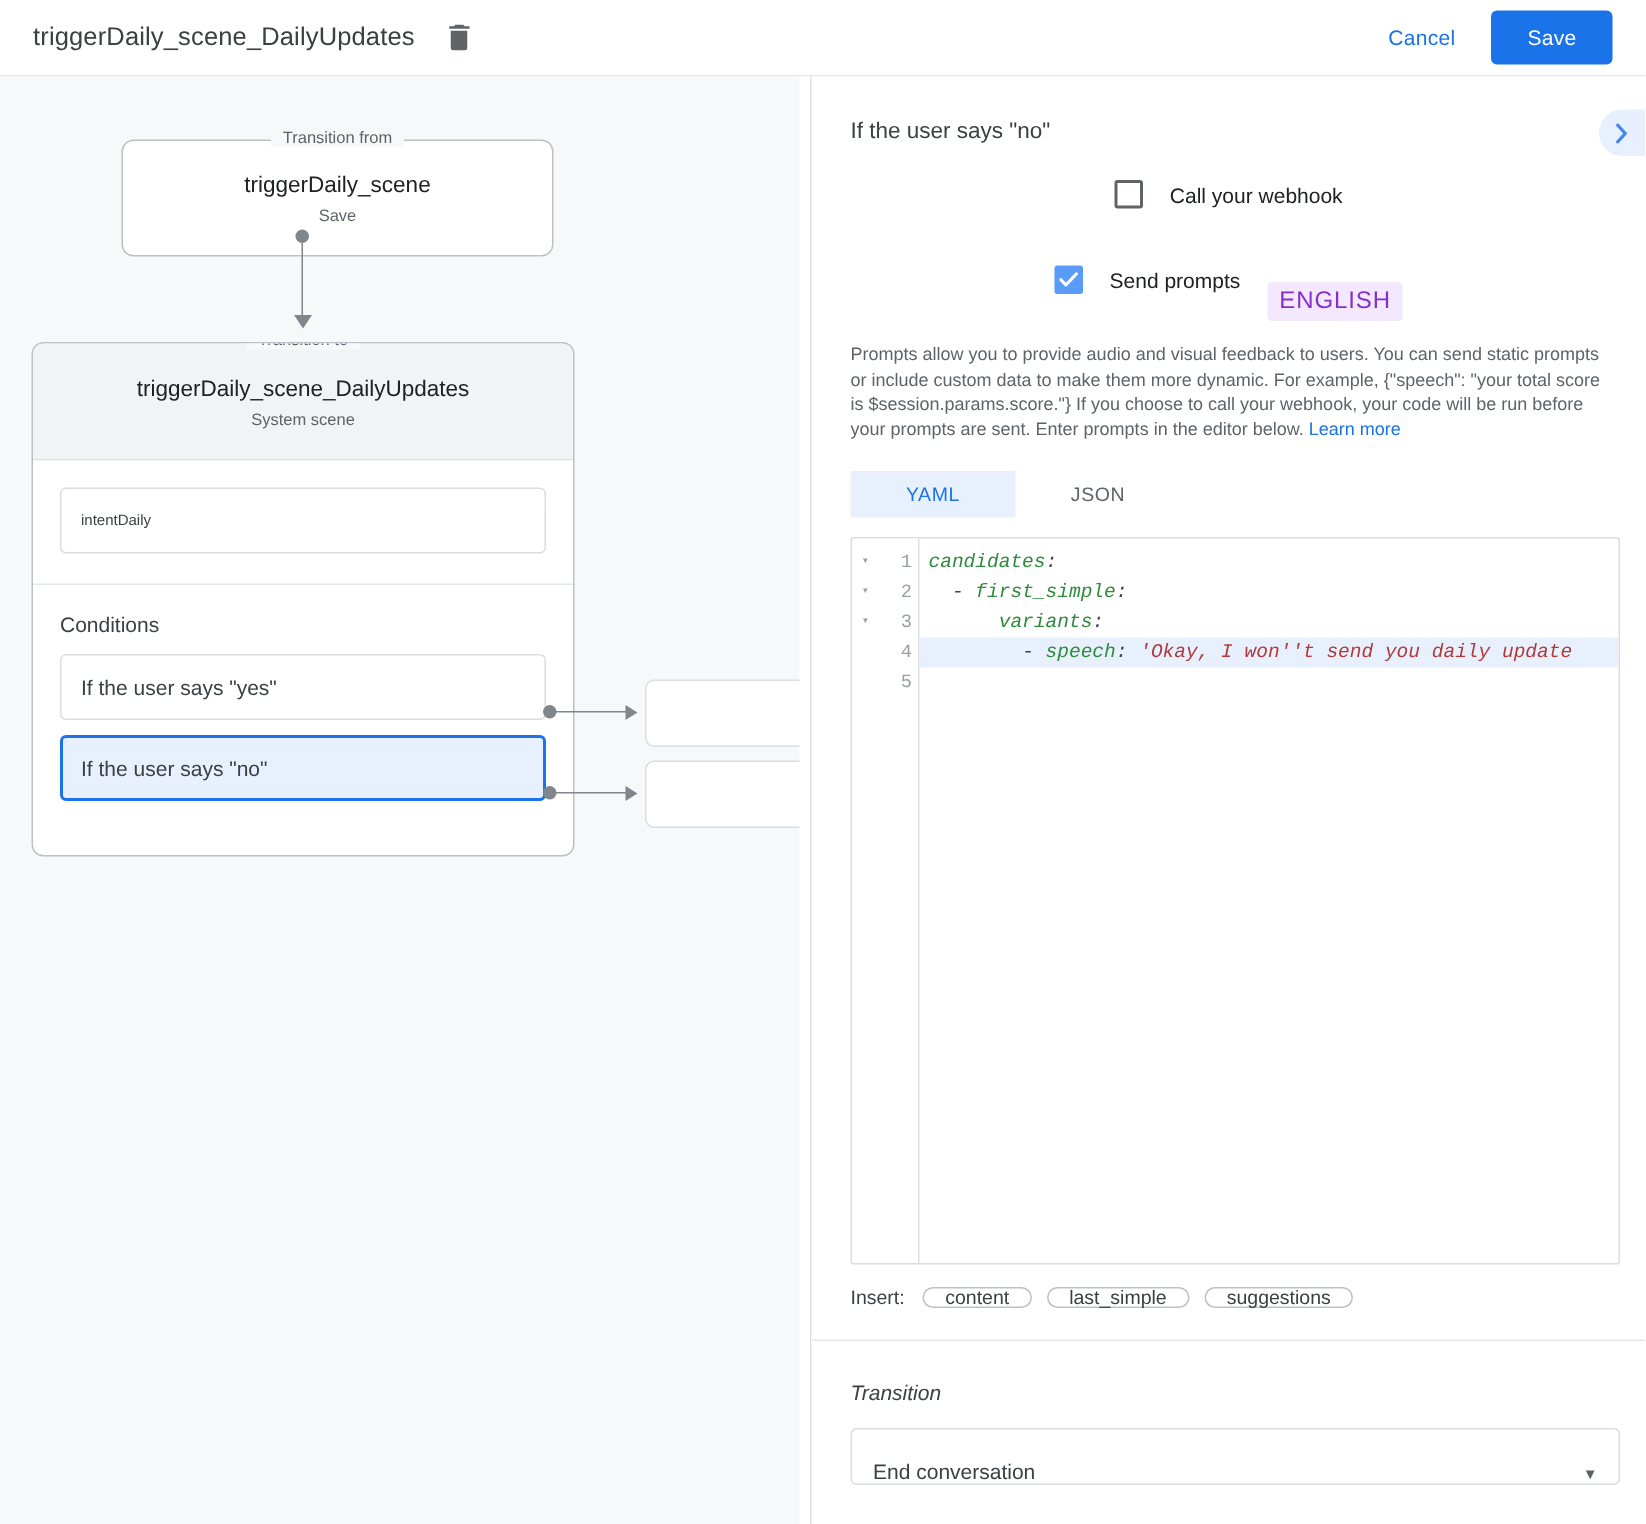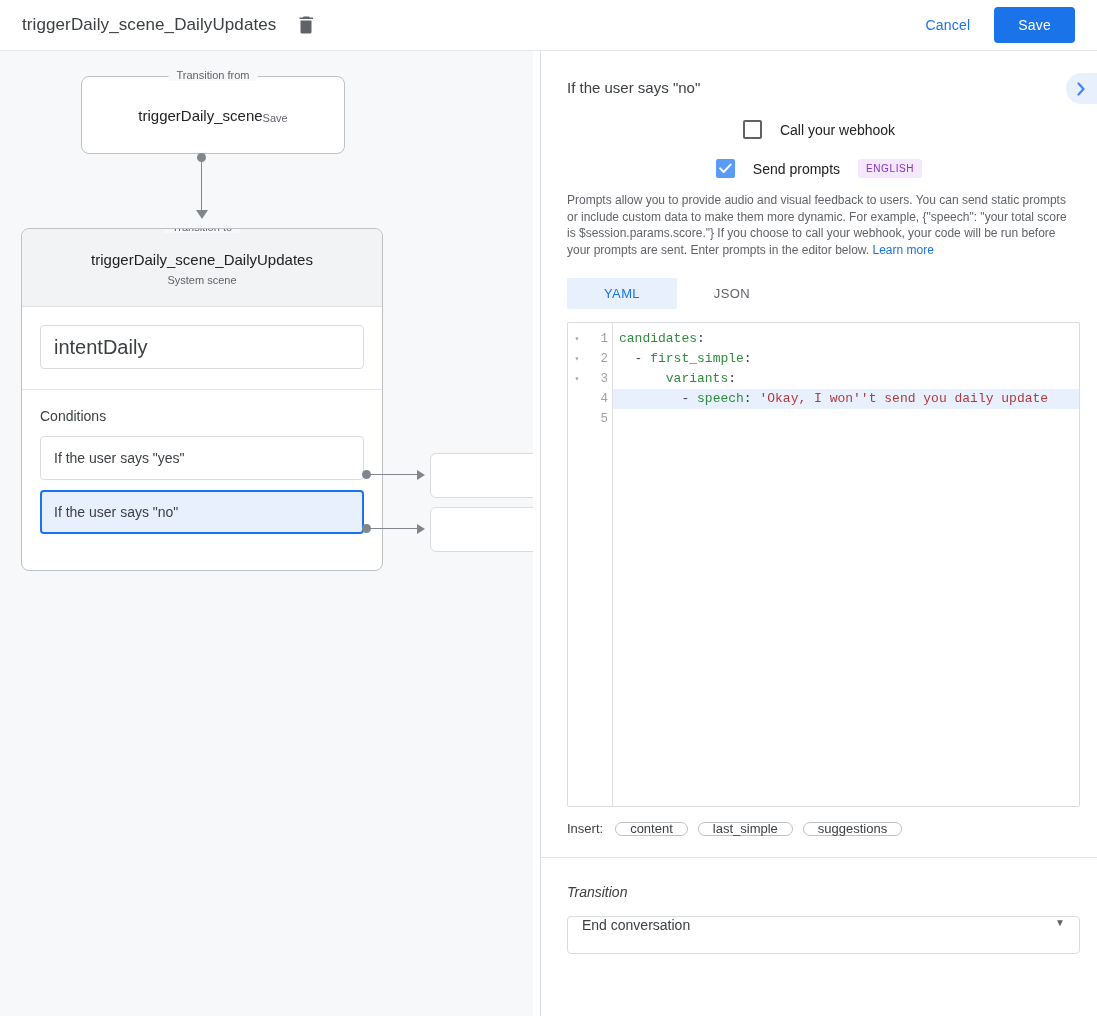--- a/index.html
+++ b/index.html
@@ -62,22 +62,22 @@
   }
   .node-legend {
     position: absolute; top: -8px; left: 50%; transform: translateX(-50%);
     background: #f7f8fa; padding: 0 8px;
     font-size: 11px; color: #5f6368; white-space: nowrap;
   }
   .node-title { font-size: 15px; color: #202124; text-align: center; }
   .node-sub { font-size: 11px; color: #5f6368; text-align: center; margin-top: 6px; }
 
   #node-from {
-    left: 81px; top: 25px; width: 264px; height: 78px;
-    display: flex; flex-direction: row; align-items: center; justify-content: center;
+    left: 81px; top: 42px; width: 288px; height: 78px;
+    display: flex; flex-direction: column; align-items: center; justify-content: center;
   }
 
   
   .conn-dot {
     position: absolute; width: 9px; height: 9px; border-radius: 50%;
     background: #80868b;
   }
   #conn-dot-main { left: 197px; top: 102px; }
   #conn-line-main {
     position: absolute; left: 201px; top: 106px; width: 1px; height: 55px;
@@ -98,21 +98,21 @@
     padding: 22px 0 20px; border-radius: 7px 7px 0 0;
   }
   .section {
     padding: 18px 18px 20px; border-bottom: 1px solid #e4e6e9;
   }
   .section:last-child { border-bottom: none; }
   .section-label { font-size: 14px; color: #3c4043; margin-bottom: 12px; }
   .field-box {
     border: 1px solid #dadce0; border-radius: 4px; background: #fff;
     height: 44px; display: flex; align-items: center; padding: 16px 13px;
-    font-size: 20px; color: #3c4043;
+    font-size: 10px; color: #3c4043;
   }
   .cond-box {
     border: 1px solid #dadce0; border-radius: 4px; background: #fff;
     height: 44px; display: flex; align-items: center; padding: 0 13px;
     font-size: 14px; color: #3c4043; margin-bottom: 10px; position: relative;
   }
   .cond-box:last-child { margin-bottom: 0; }
   .cond-box.selected {
     background: #e8f0fe; border: 2px solid #1a73e8; padding: 0 12px;
   }
@@ -149,21 +149,21 @@
     width: 19px; height: 19px; border: 2px solid #5f6368; border-radius: 2px;
     background: #fff; cursor: pointer; flex: none;
   }
   .cbox.checked {
     background: #5b9bf8; border-color: #5b9bf8;
     display: flex; align-items: center; justify-content: center;
   }
   .check-label { margin-left: 18px; font-size: 14px; color: #202124; }
   .lang-badge {
     margin-left: 18px; background: #f3e8fd; color: #8430ce;
-    font-size: 10px; letter-spacing: .6px; padding: 4px 8px; border-radius: 3px;
+    font-size: 16px; letter-spacing: .6px; padding: 4px 8px; border-radius: 3px; margin-top: 29px;
   }
   .rp-desc {
     margin-top: 14px; font-size: 12px; line-height: 16.5px; color: #5f6368;
     max-width: 515px;
   }
   .rp-desc a { color: #1a73e8; text-decoration: none; }
 
   .tabs { display: flex; margin-top: 20px; text-align: center; }
   .tab {
     width: 110px; height: 31px; display: flex; align-items: center; justify-content: center;
@@ -183,21 +183,21 @@
   .gutter-row {
     height: 20px; display: flex; align-items: center;
     font-family: "Liberation Mono", monospace; font-size: 12.5px; color: #9aa0a6;
   }
   .fold {
     width: 18px; text-align: center; font-size: 8px; color: #9aa0a6; line-height: 20px;
   }
   .lnum { width: 22px; text-align: right; }
   .code-area {
     flex: 1; padding-top: 6px; position: relative; overflow: hidden;
-    font-family: "Liberation Mono", monospace; font-size: 13px;
+    font-family: "Liberation Mono", monospace; font-size: 13px; font-style: italic;
   }
   .code-line {
     height: 20px; line-height: 20px; white-space: pre; padding-left: 6px;
   }
   .code-line.active { background: #e8f0fe; }
   .tok-key { color: #2e8b3c; }
   .tok-punct { color: #3c4043; }
   .tok-str { color: #b03a3a; }
   .tok-dash { color: #3c4043; }
 
@@ -206,21 +206,21 @@
   .chip {
     border: 1px solid #bdc1c6; border-radius: 16px; background: #fff;
     height: 14px; display: flex; align-items: center; padding: 0 14px;
     font-size: 13px; color: #3c4043; margin-right: 10px; cursor: pointer;
     font-family: inherit;
   }
   .rp-hr { margin-top: 21px; height: 1px; background: #e4e6e9; width: 556px; margin-left: -26px; }
   .rp-h2 { font-size: 14px; color: #3c4043; margin-top: 26px; font-style: italic; }
   .select-box {
     margin-top: 16px; width: 513px; height: 38px; border: 1px solid #dadce0;
-    border-radius: 4px; display: flex; align-items: flex-start; padding: 0 14px;
+    border-radius: 4px; display: flex; align-items: flex-end; padding: 0 14px;
     font-size: 14px; color: #3c4043; cursor: pointer; background: #fff;
   }
   .select-arrow { margin-left: auto; color: #5f6368; font-size: 10px; }
 </style>
 </head>
 <body>
 
 <div class="app">
 
   <div class="topbar">

